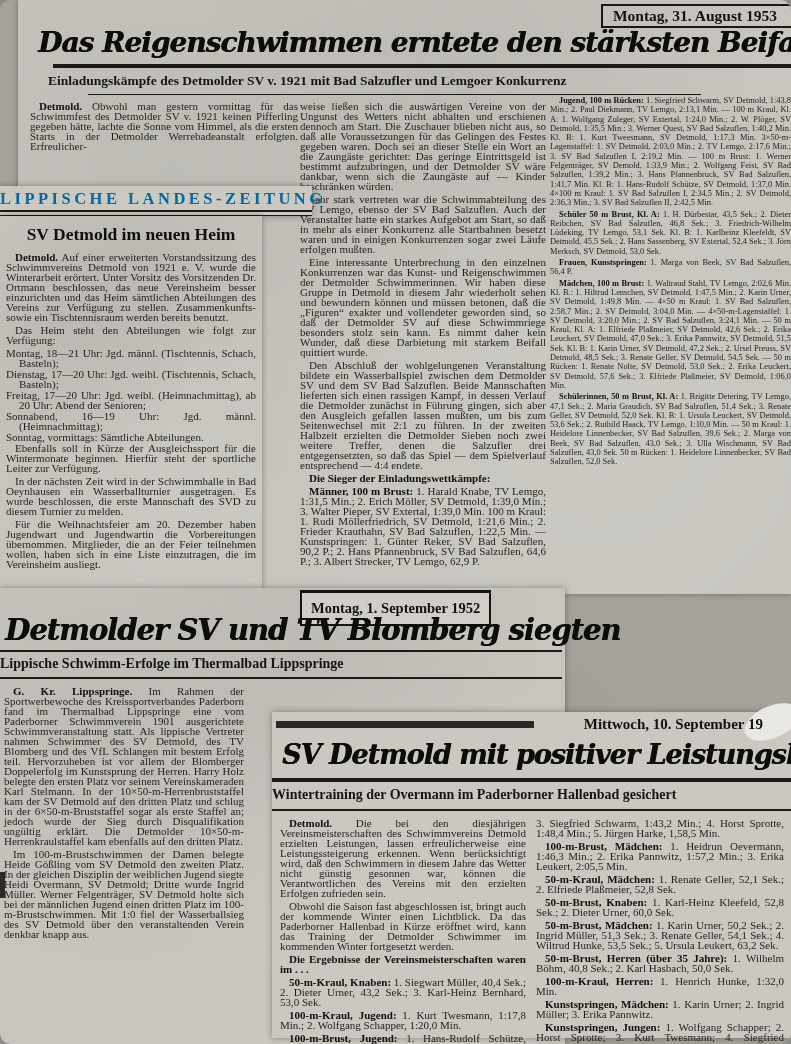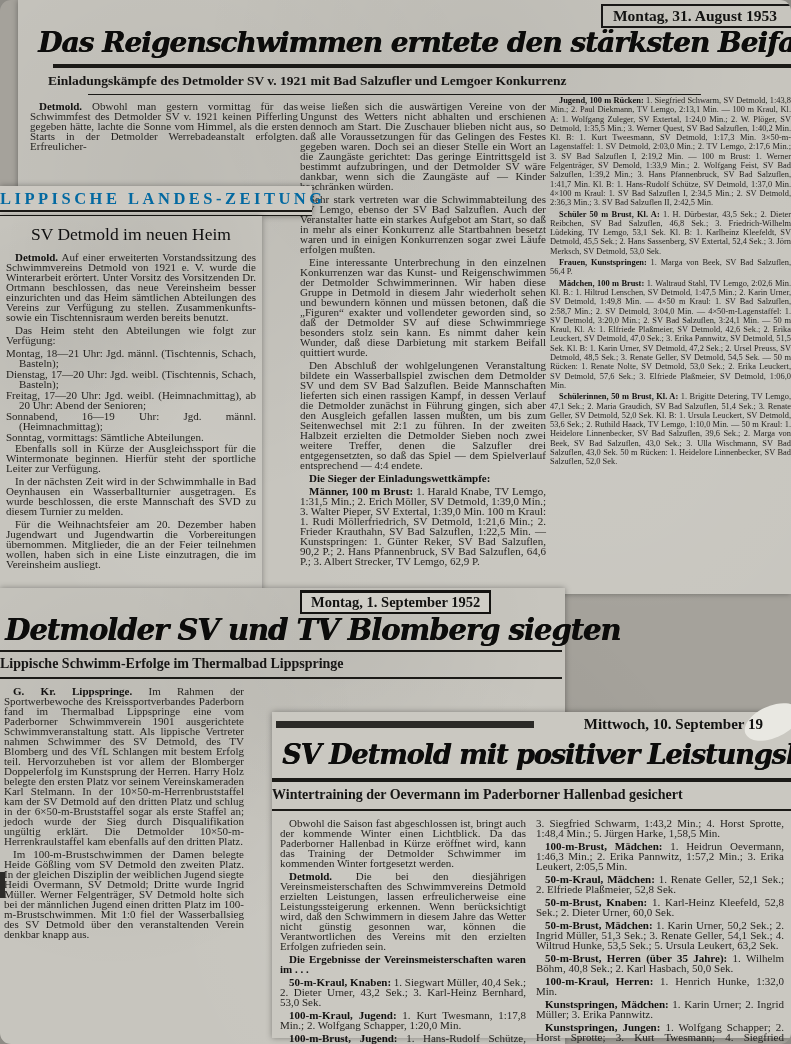--- a/index.html
+++ b/index.html
@@ -20,21 +20,21 @@
   .script-head{position:absolute;font-family:"DejaVu Serif",serif;font-style:italic;font-weight:bold;
     color:#0c0c0b;text-align:center;white-space:nowrap;letter-spacing:-1px;text-shadow:0.6px 0 0 #0c0c0b;}
   .subhead{position:absolute;font-family:"Liberation Serif",serif;font-weight:bold;text-align:left;color:#161514;}
   .col{position:absolute;}
   .np{margin:0 0 3px 0;color:#211f1c;text-align:justify;text-indent:9px;
     font-family:"Liberation Serif",serif;font-size:11px;line-height:10px;}
   .np b{color:#121110;}
   .noind{text-indent:0;}
   .small .np{font-size:8.4px;line-height:9.3px;margin-bottom:2px;}
   .sched{text-indent:-13px;padding-left:13px;margin-bottom:1px;}
-  .headline-sm{font-family:"Liberation Serif",serif;font-weight:normal;text-align:center;color:#101010;}
+  .headline-sm{font-family:"Liberation Serif",serif;font-weight:bold;text-align:center;color:#101010;}
   .masthead-text{font-family:"Liberation Serif",serif;font-weight:bold;letter-spacing:3.5px;
     text-align:center;color:#0369a1;white-space:nowrap;}
   .tear{position:absolute;background:#e9e8e2;border-radius:50%;}
   .smudge{position:absolute;background:#2b2a27;}
 </style>
 </head>
 <body>
 
 <div id="page">
 
@@ -84,43 +84,43 @@
       <p class="np sched"><span>Sonnabend, 16—19 Uhr: Jgd. männl. (Heimnachmittag);</span></p>
       <p class="np sched"><span>Sonntag, vormittags: Sämtliche Abteilungen.</span></p>
       <p class="np"><b></b> <span>Ebenfalls soll in Kürze der Ausgleichssport für die Wintermonate beginnen. Hierfür steht der sportliche Leiter zur Verfügung.</span></p>
       <p class="np"><b></b> <span>In der nächsten Zeit wird in der Schwimmhalle in Bad Oeynhausen ein Wasserballturnier ausgetragen. Es wurde beschlossen, die erste Mannschaft des SVD zu diesem Turnier zu melden.</span></p>
       <p class="np"><b></b> <span>Für die Weihnachtsfeier am 20. Dezember haben Jugendwart und Jugendwartin die Vorbereitungen übernommen. Mitglieder, die an der Feier teilnehmen wollen, haben sich in eine Liste einzutragen, die im Vereinsheim ausliegt.</span></p>
     </div>
     <div class="rule" style="left:95px;top:382px;width:70px;height:2px;"></div>
   </section>
 
   <section class="clip" style="left:0;top:588px;width:565px;height:456px;">
-    <div class="datebox" style="left:300px;top:2px;border:2px solid #141311;border-top-width:3px;padding:1px 9px;font-size:14.5px;background:#d0cec7;">Montag, 1. September 1952</div>
+    <div class="datebox" style="left:300px;top:2px;border:2px solid #141311;border-top-width:3px;padding:7px 9px;font-size:14.5px;background:#d0cec7;">Montag, 1. September 1952</div>
     <div class="script-head" style="top:25px;left:5px;width:555px;font-size:29px;">Detmolder SV und TV Blomberg siegten</div>
     <div class="rule" style="top:62px;left:0;width:562px;height:2px;"></div>
     <div class="subhead" style="top:68px;left:0;width:562px;font-size:14px;">Lippische Schwimm-Erfolge im Thermalbad Lippspringe</div>
     <div class="rule" style="top:89px;left:0;width:562px;height:2px;"></div>
     <div class="col" style="top:98px;left:4px;width:240px;">
       <p class="np"><b>G. Kr. Lippspringe.</b> <span>Im Rahmen der Sportwerbewoche des Kreissportverbandes Paderborn fand im Thermalbad Lippspringe eine vom Paderborner Schwimmverein 1901 ausgerichtete Schwimmveranstaltung statt. Als lippische Vertreter nahmen Schwimmer des SV Detmold, des TV Blomberg und des VfL Schlangen mit bestem Erfolg teil. Hervorzuheben ist vor allem der Blomberger Doppelerfolg im Kunstsprung der Herren. Harry Holz belegte den ersten Platz vor seinem Vereinskameraden Karl Stelmann. In der 10×50-m-Herrenbruststaffel kam der SV Detmold auf den dritten Platz und schlug in der 6×50-m-Bruststaffel sogar als erste Staffel an; jedoch wurde der Sieg durch Disqualifikation ungültig erklärt. Die Detmolder 10×50-m-Herrenkraulstaffel kam ebenfalls auf den dritten Platz.</span></p>
       <p class="np"><b></b> <span>Im 100-m-Brustschwimmen der Damen belegte Heide Gößling vom SV Detmold den zweiten Platz. In der gleichen Disziplin der weiblichen Jugend siegte Heidi Overmann, SV Detmold; Dritte wurde Ingrid Müller. Werner Felgenträger, SV Detmold holte sich bei der männlichen Jugend einen dritten Platz im 100-m-Brustschwimmen. Mit 1:0 fiel der Wasserballsieg des SV Detmold über den veranstaltenden Verein denkbar knapp aus.</span></p>
     </div>
   </section>
 
   <section class="clip" style="left:272px;top:712px;width:519px;height:326px;background:#cac8c1;">
     <div class="smudge" style="left:4px;top:9px;width:258px;height:7px;"></div>
     <div class="tear" style="right:-10px;top:-6px;width:58px;height:32px;transform:rotate(-24deg);"></div>
     <div class="datebox" style="right:28px;top:4px;font-size:15px;">Mittwoch, 10. September 19</div>
     <div class="script-head" style="top:27px;left:10px;width:490px;font-size:27px;">SV Detmold mit positiver Leistungskürve</div>
     <div class="rule" style="top:66px;left:0;width:519px;height:4px;"></div>
-    <div class="subhead" style="top:75px;left:0;width:519px;font-size:14px;">Wintertraining der Oevermann im Paderborner Hallenbad gesichert</div>
+    <div class="subhead" style="top:75px;left:0;width:519px;font-size:14px;">Wintertraining der Overmann im Paderborner Hallenbad gesichert</div>
     <div class="rule" style="top:97px;left:0;width:519px;height:2px;"></div>
 
     <div class="col" style="top:106px;left:8px;width:246px;">
+      <p class="np"><b>Detmold.</b> <span>Die bei den diesjährigen Vereinsmeisterschaften des Schwimmvereins Detmold erzielten Leistungen, lassen erfreulicherweise eine Leistungssteigerung erkennen. Wenn berücksichtigt wird, daß den Schwimmern in diesem Jahre das Wetter nicht günstig gesonnen war, können die Verantwortlichen des Vereins mit den erzielten Erfolgen zufrieden sein.</span></p>
       <p class="np"><b></b> <span>Obwohl die Saison fast abgeschlossen ist, bringt auch der kommende Winter einen Lichtblick. Da das Paderborner Hallenbad in Kürze eröffnet wird, kann das Training der Detmolder Schwimmer im kommenden Winter fortgesetzt werden.</span></p>
-      <p class="np"><b>Detmold.</b> <span>Die bei den diesjährigen Vereinsmeisterschaften des Schwimmvereins Detmold erzielten Leistungen, lassen erfreulicherweise eine Leistungssteigerung erkennen. Wenn berücksichtigt wird, daß den Schwimmern in diesem Jahre das Wetter nicht günstig gesonnen war, können die Verantwortlichen des Vereins mit den erzielten Erfolgen zufrieden sein.</span></p>
       <p class="np"><b>Die Ergebnisse der Vereinsmeisterschaften waren im . . .</b> <span></span></p>
       <p class="np"><b>50-m-Kraul, Knaben:</b> <span>1. Siegwart Müller, 40,4 Sek.; 2. Dieter Urner, 43,2 Sek.; 3. Karl-Heinz Bernhard, 53,0 Sek.</span></p>
       <p class="np"><b>100-m-Kraul, Jugend:</b> <span>1. Kurt Twesmann, 1:17,8 Min.; 2. Wolfgang Schapper, 1:20,0 Min.</span></p>
       <p class="np"><b>100-m-Brust, Jugend:</b> <span>1. Hans-Rudolf Schütze, 1:37,0 Min.; 2. Werner Felgenträger, 1:39,5 Min.;</span></p>
     </div>
 
     <div class="col" style="top:106px;left:264px;width:248px;">
       <p class="np noind"><b></b> <span>3. Siegfried Schwarm, 1:43,2 Min.; 4. Horst Sprotte, 1:48,4 Min.; 5. Jürgen Harke, 1,58,5 Min.</span></p>
       <p class="np"><b>100-m-Brust, Mädchen:</b> <span>1. Heidrun Oevermann, 1:46,3 Min.; 2. Erika Pannwitz, 1:57,2 Min.; 3. Erika Leukert, 2:05,5 Min.</span></p>
       <p class="np"><b>50-m-Kraul, Mädchen:</b> <span>1. Renate Geller, 52,1 Sek.; 2. Elfriede Plaßmeier, 52,8 Sek.</span></p>

